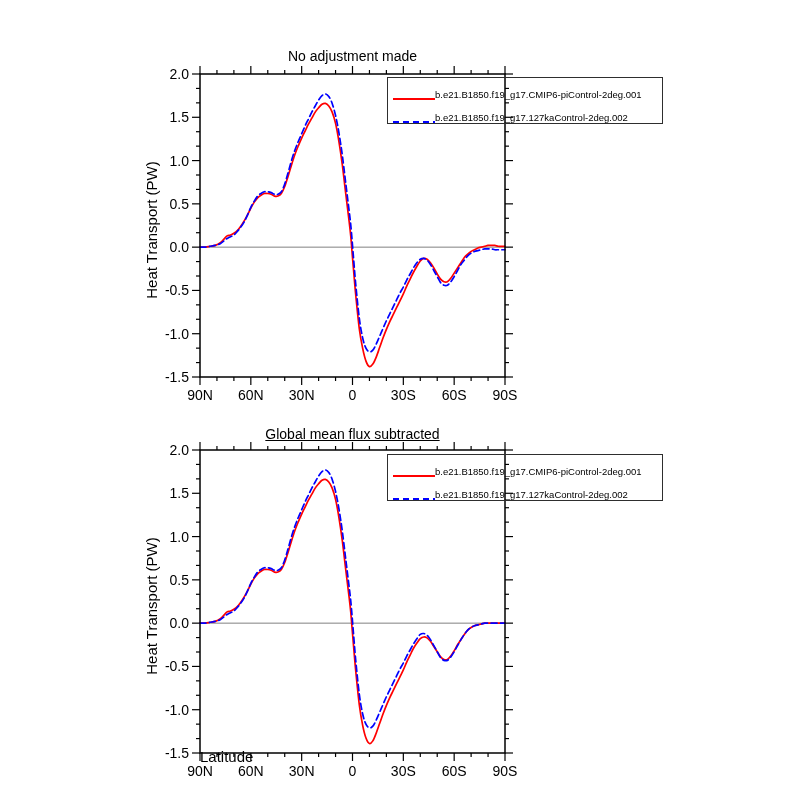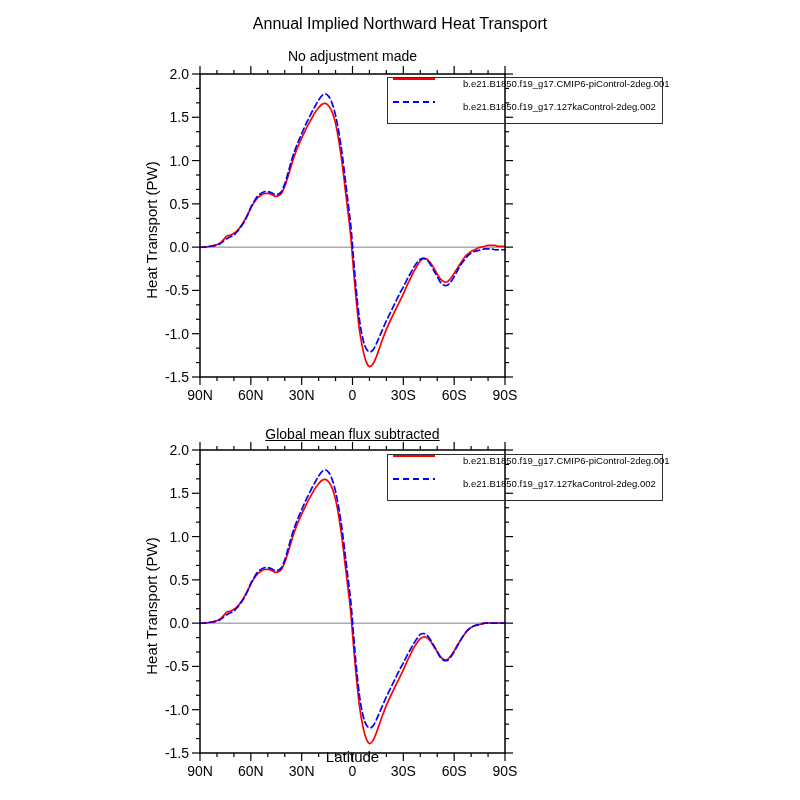--- a/index.html
+++ b/index.html
@@ -7,35 +7,34 @@
         font-family:"Liberation Sans", sans-serif;color:#000;}
   .main-title{position:absolute;left:0;top:15px;width:800px;text-align:center;
         font-size:16px;}
   .subtitle{position:absolute;left:200px;width:305px;text-align:center;font-size:14px;}
   .subtitle.p1{top:48px;}
   .subtitle.p2{top:426px;text-decoration:underline;}
   .ylabel{position:absolute;left:2px;width:300px;height:20px;line-height:20px;
         text-align:center;font-size:15px;transform:rotate(-90deg);}
   .ylabel.p1{top:220px;}
   .ylabel.p2{top:596px;}
-  .xlabel{position:absolute;left:200px;top:748px;width:305px;text-align:center;font-size:15px;}
+  .xlabel{position:absolute;left:200px;top:748px;width:305px;text-align:left;font-size:15px;}
   svg.plot{position:absolute;left:0;top:0;}
   .legend{position:absolute;left:387px;width:274px;height:45px;border:1px solid #2e2e2e;
         display:flex;flex-direction:column;justify-content:space-around;background:transparent;}
   .legend.p1{top:77px;}
   .legend.p2{top:454px;}
-  .legend-row{display:flex;align-items:flex-start;height:22px;padding-left:5px;gap:28px;}
+  .legend-row{display:flex;align-items:flex-end;height:22px;padding-left:5px;}
   .legend-line{display:inline-block;width:42px;height:2px;flex:0 0 42px;}
   .legend-label{font-size:9.5px;white-space:nowrap;letter-spacing:0px;}
 </style>
 </head>
 <body>
 
 <div class="page">
-  <div class="main-title">Annual Implied Northward Heat Transport</div>
 
   <div class="subtitle p1">No adjustment made</div>
   <div class="subtitle p2">Global mean flux subtracted</div>
 
   <div class="ylabel p1">Heat Transport (PW)</div>
   <div class="ylabel p2">Heat Transport (PW)</div>
 
   <svg class="plot" id="plot-svg" width="800" height="800" viewBox="0 0 800 800">
       <g>
         <line x1="200" y1="247.14285714285714" x2="505" y2="247.14285714285714" stroke="#808080" stroke-width="1"></line>

